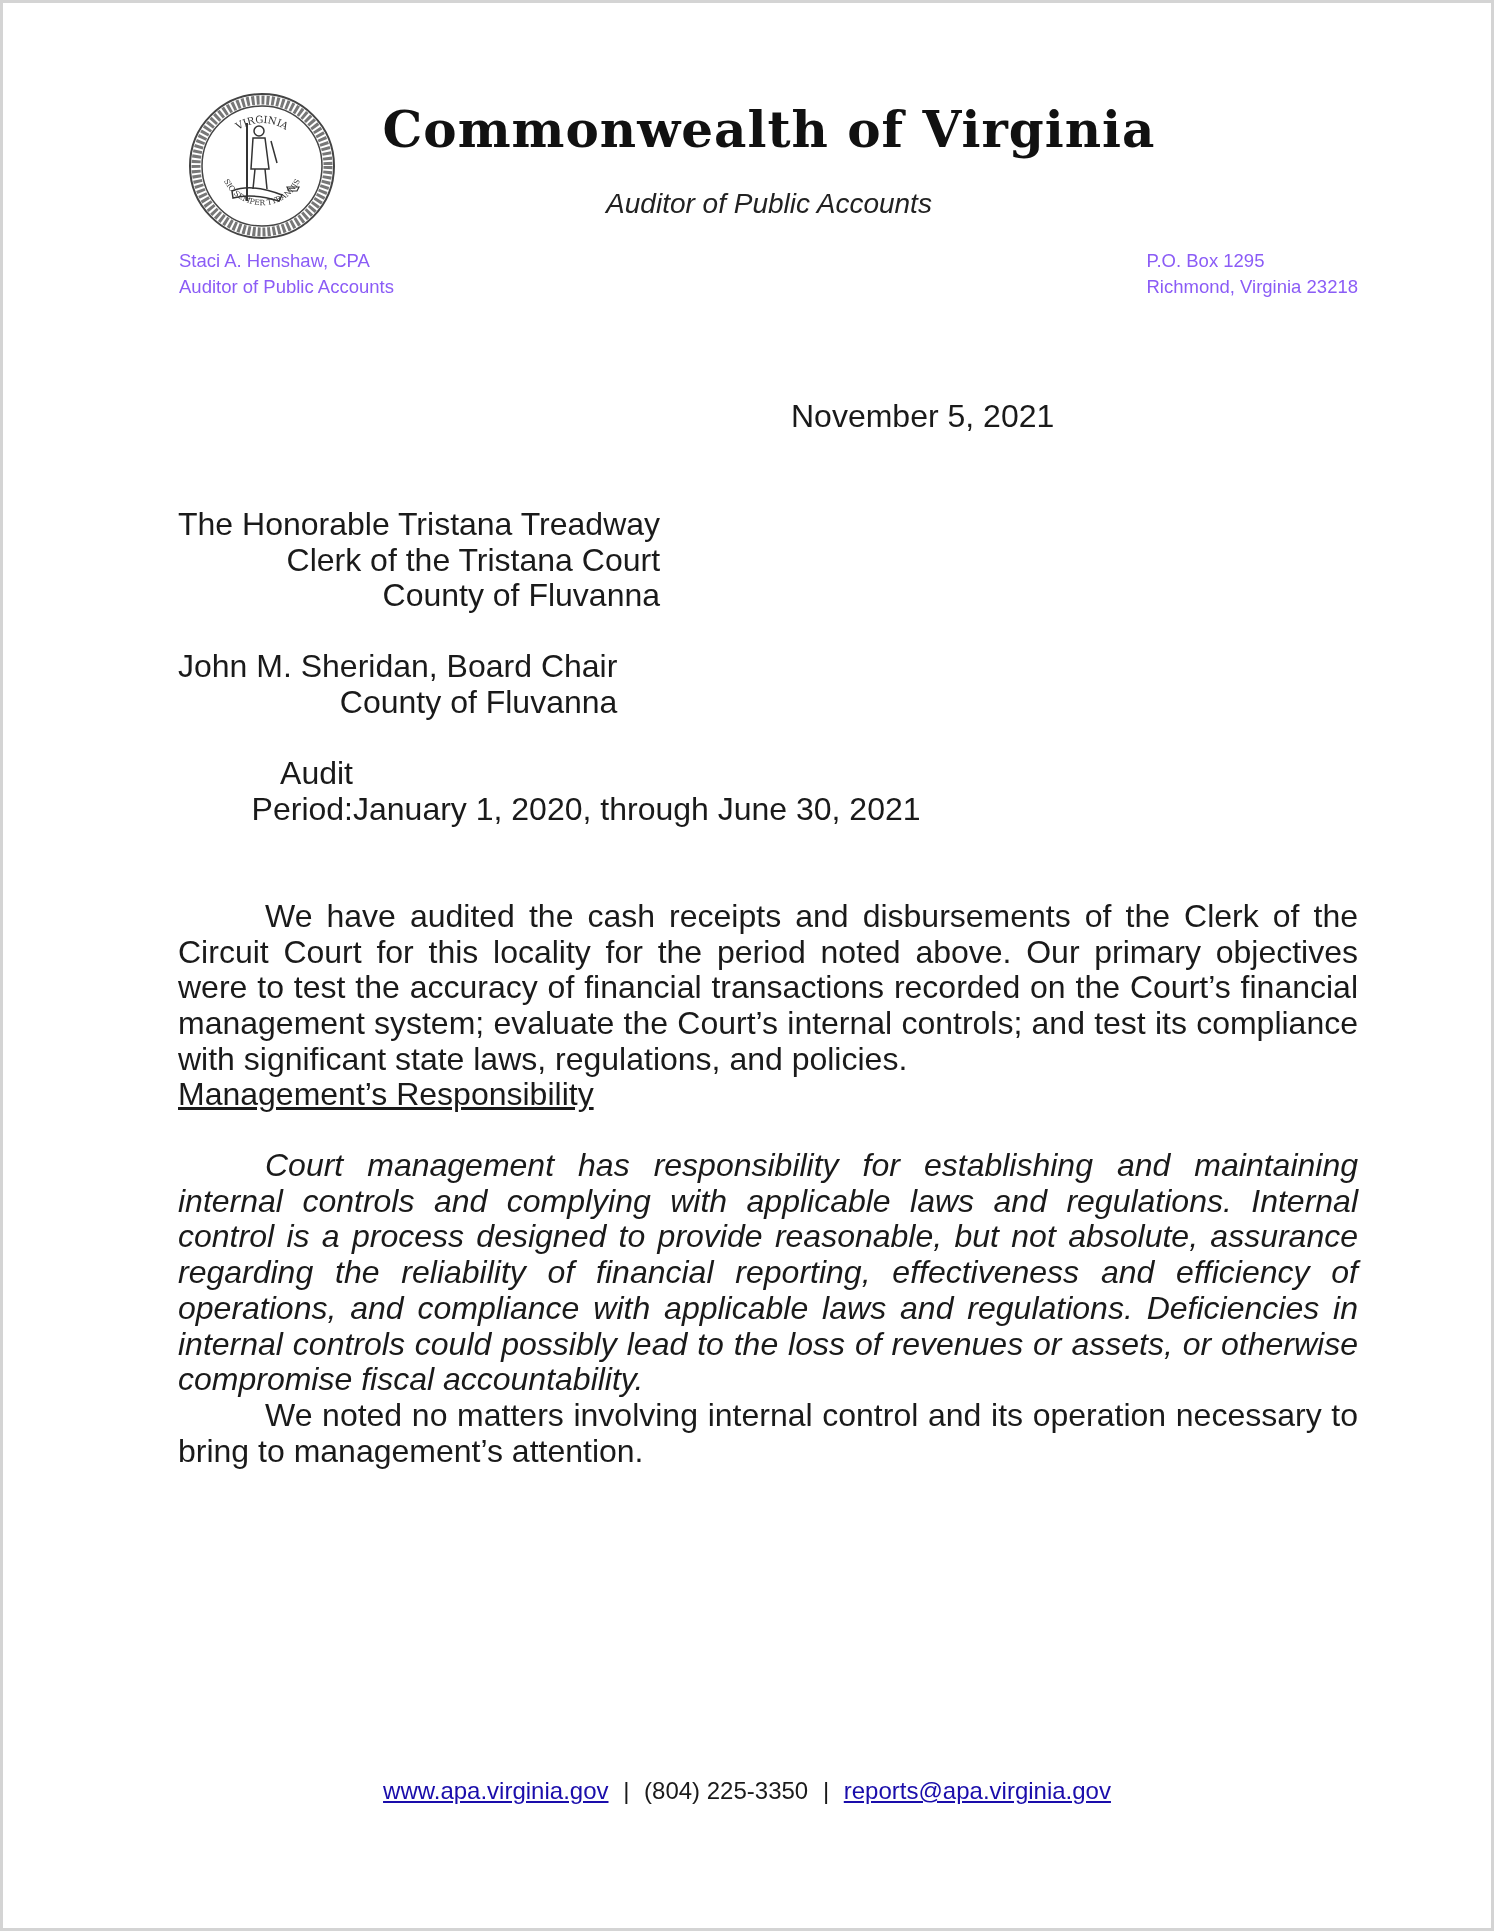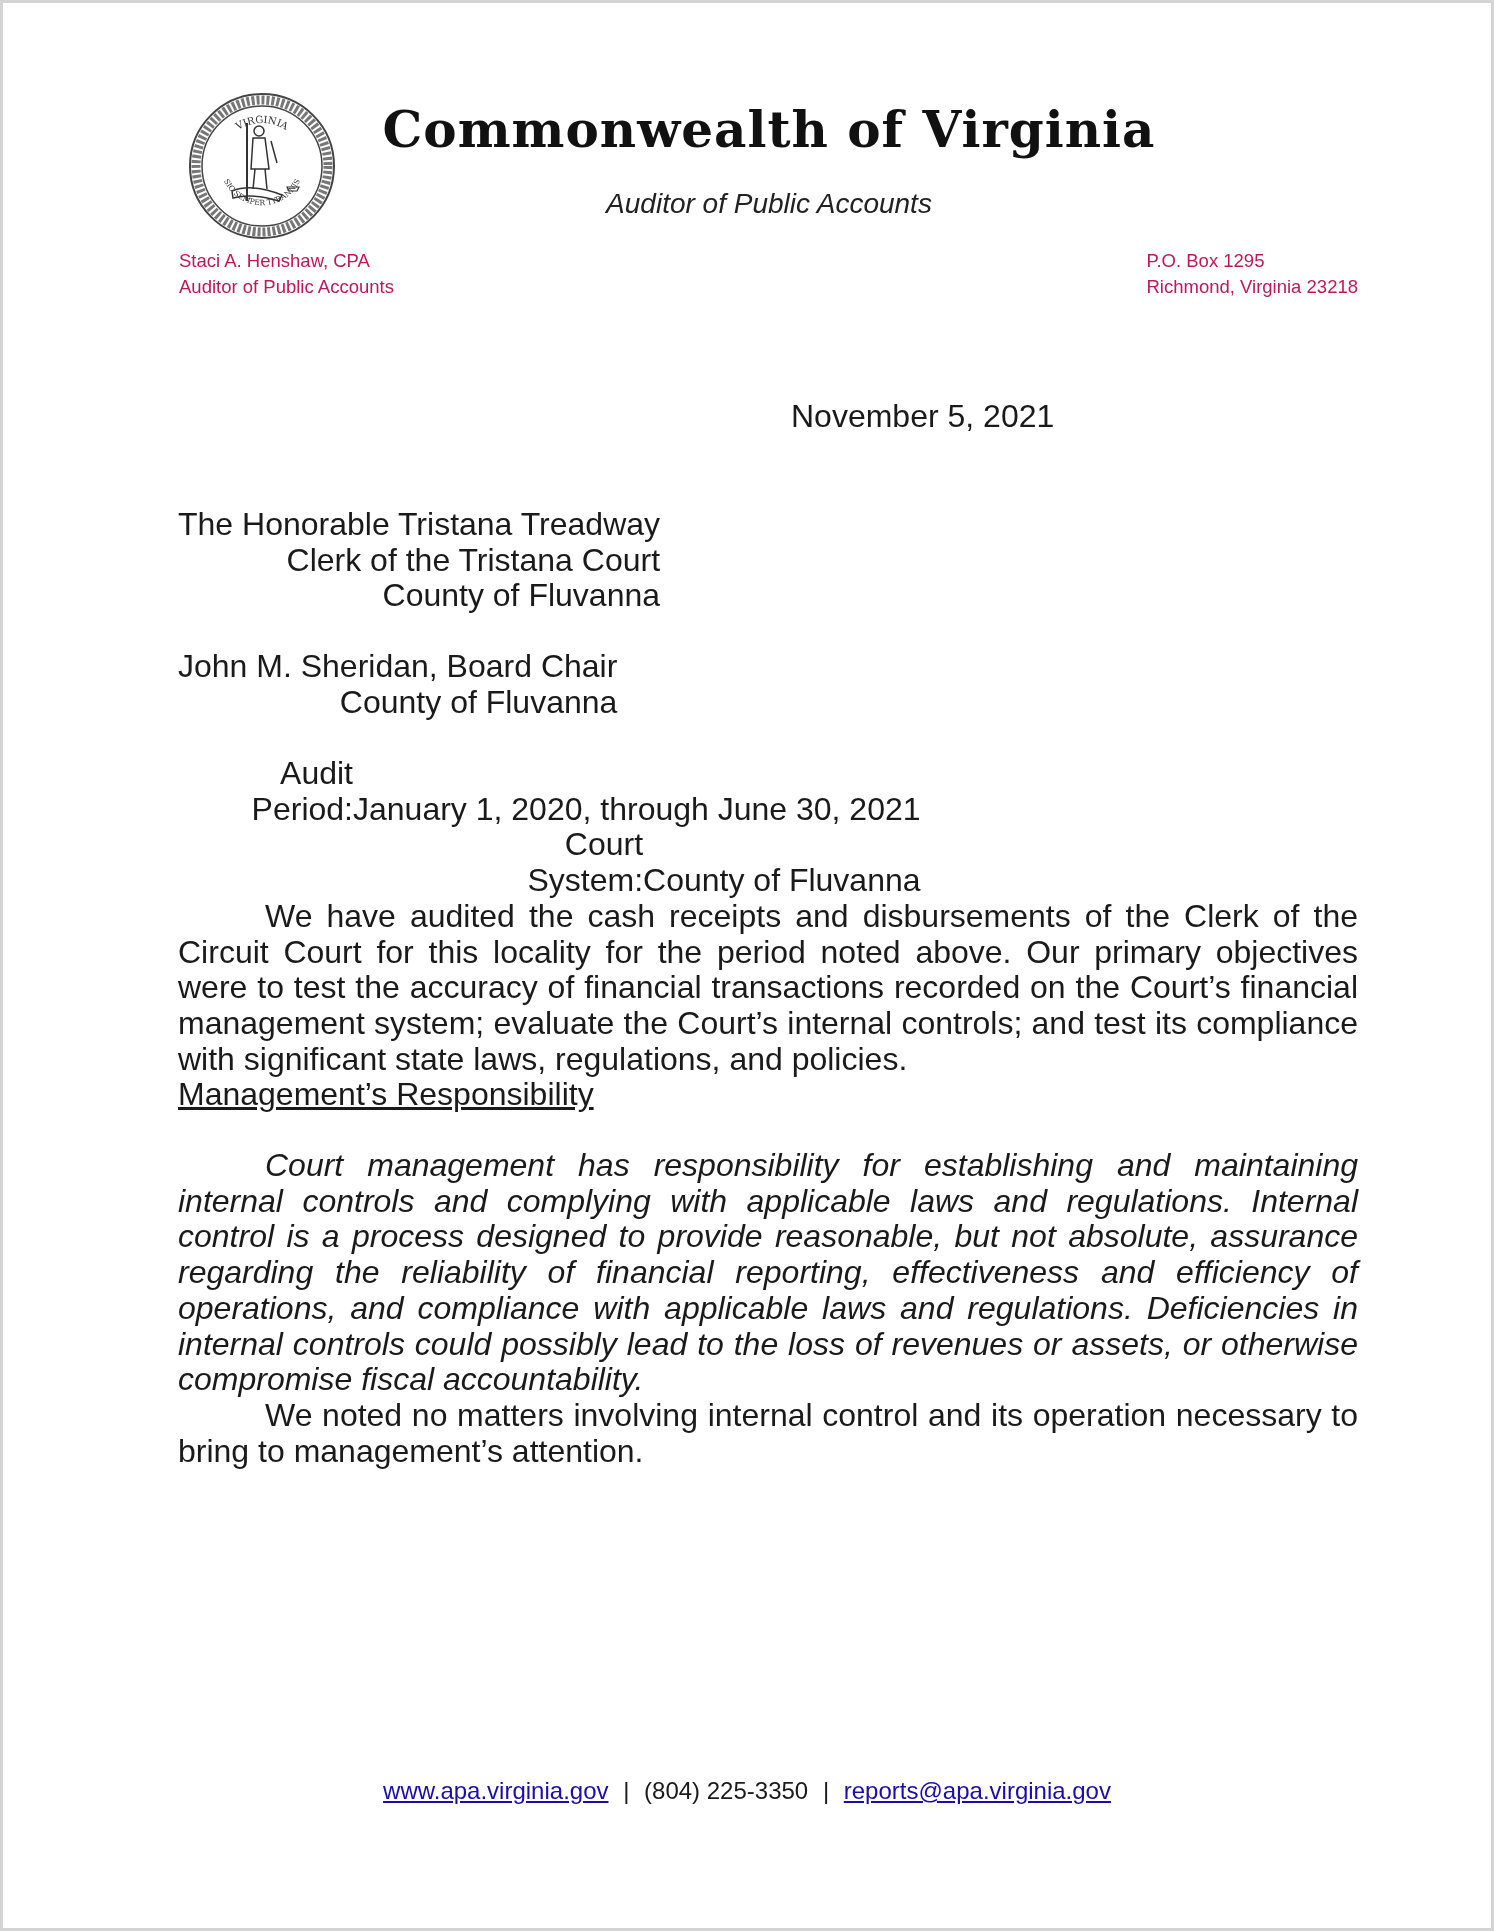--- a/index.html
+++ b/index.html
@@ -11,21 +11,21 @@
   .abs { position:absolute; white-space:nowrap; }
   .seal { position:absolute; left:187px; top:91px; width:150px; height:150px; }
   .title {
     position:absolute; left:0; width:1538px; top:100px; text-align:center;
     font-family:"DejaVu Serif", serif; font-weight:bold; font-size:50px; letter-spacing:1px; color:#111;
   }
   .subtitle {
     position:absolute; left:0; width:1538px; top:188px; text-align:center;
     font-style:italic; font-size:28px; color:#222;
   }
-  .hdr { font-size:18.5px; line-height:26px; color:#be185d; }
+  .hdr { font-size:18.5px; line-height:26px; color:#8b5cf6; }
   .hdr-left { position:absolute; left:179px; top:248px; }
   .hdr-right { position:absolute; right:136px; top:248px; text-align:left; }
   .body-text { font-size:32px; line-height:35.7px; color:#1a1a1a; }
   .date { position:absolute; left:791px; top:399px; }
   .block { position:absolute; left:178px;text-align:right; }
   .para { position:absolute; left:178px; width:1180px; text-align:justify; }
   .para .indent { display:inline-block; width:87px; }
   .heading-u { text-decoration:underline; }
   .footer { position:absolute; left:0; width:1494px; top:1777px; text-align:center; font-size:24px; color:#1a1a1a; }
   .footer a { color:#1a0dab; text-decoration:underline;text-align:center; }
@@ -82,23 +82,20 @@
 
 <div class="block body-text" style="top:649px;">
   <div>John M. Sheridan, Board Chair</div>
   <div>County of Fluvanna</div>
 </div>
 
 <div class="block body-text" style="top:756px;">
   <div>
     <span style="display:inline-block;width:175px;">Audit Period:</span><span>January 1, 2020, through June 30, 2021</span>
   </div>
-  <div>
-    <span style="display:inline-block;width:175px;">Court System:</span><span>County of Fluvanna</span>
-  </div>
 </div>
 
 <div class="para body-text" style="top:899px;">
   <span class="indent"></span><span>We have audited the cash receipts and disbursements of the Clerk of the Circuit Court for this locality for the period noted above.  Our primary objectives were to test the accuracy of financial transactions recorded on the Court’s financial management system; evaluate the Court’s internal controls; and test its compliance with significant state laws, regulations, and policies.</span>
 </div>
 
 <div class="block body-text heading-u" style="top:1077px;">Management’s Responsibility</div>
 
 <div class="para body-text" style="top:1148px;font-style:italic;">
   <span class="indent"></span><span>Court management has responsibility for establishing and maintaining internal controls and complying with applicable laws and regulations.  Internal control is a process designed to provide reasonable, but not absolute, assurance regarding the reliability of financial reporting, effectiveness and efficiency of operations, and compliance with applicable laws and regulations.  Deficiencies in internal controls could possibly lead to the loss of revenues or assets, or otherwise compromise fiscal accountability.</span>

